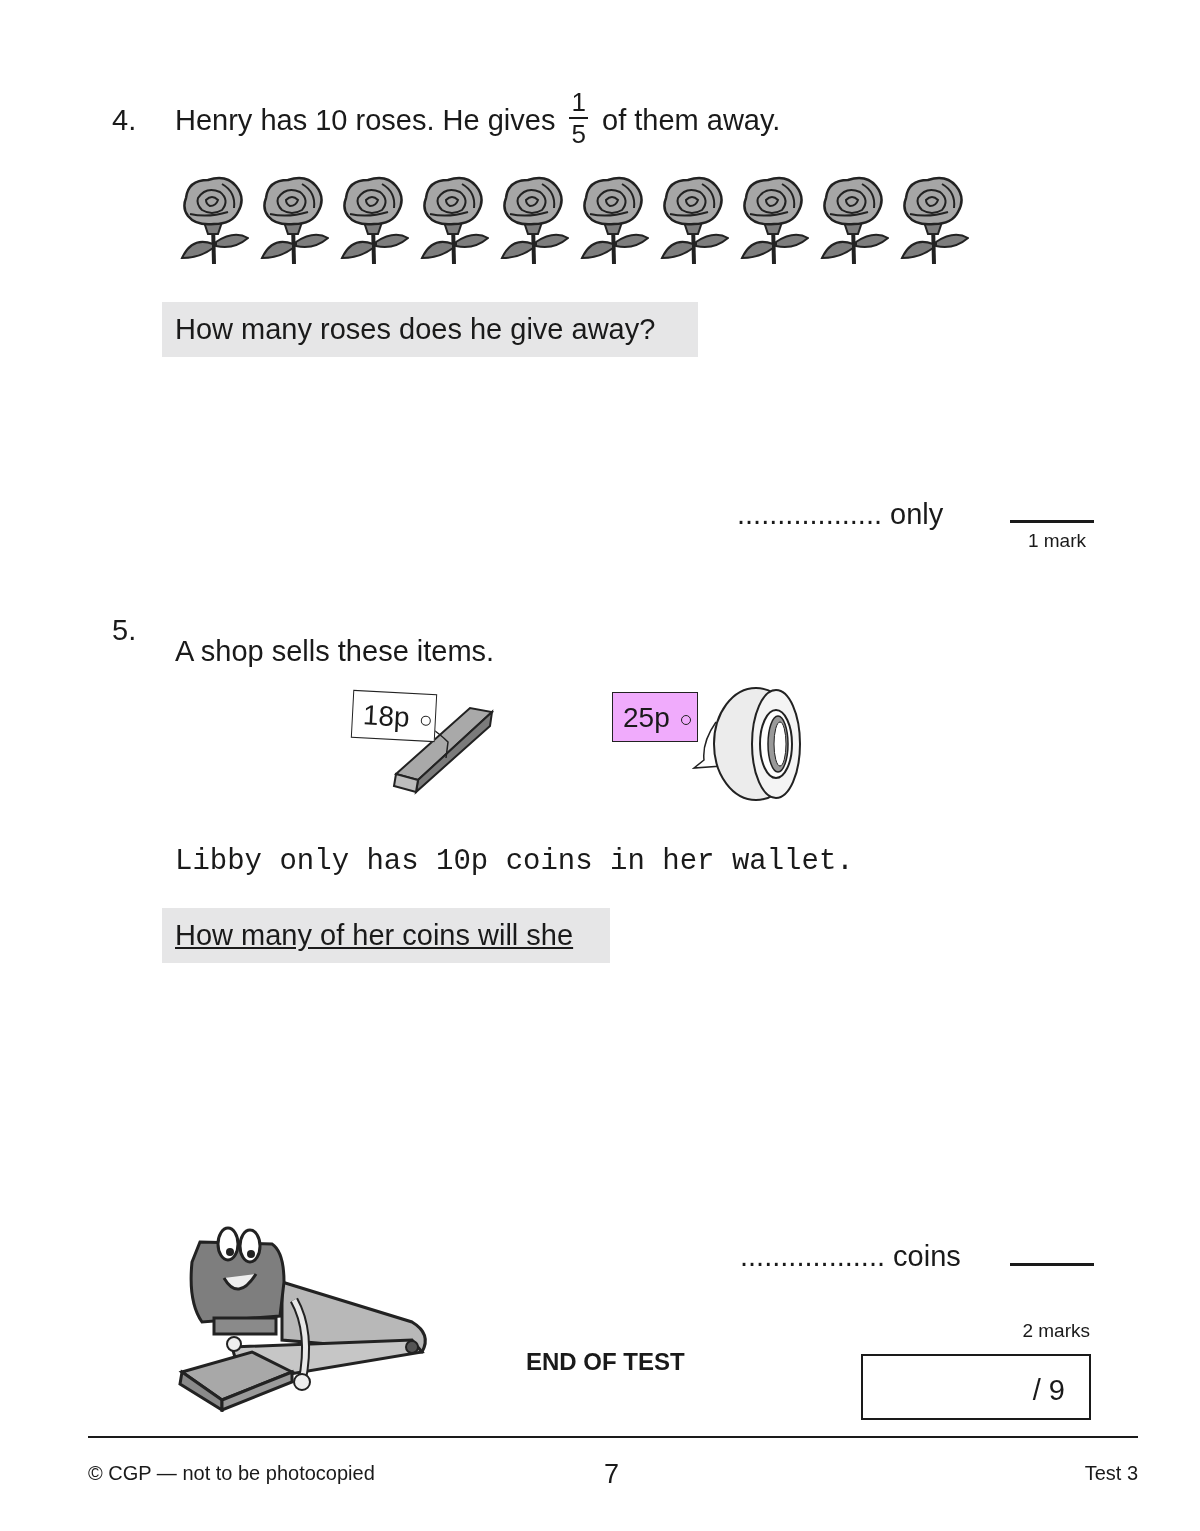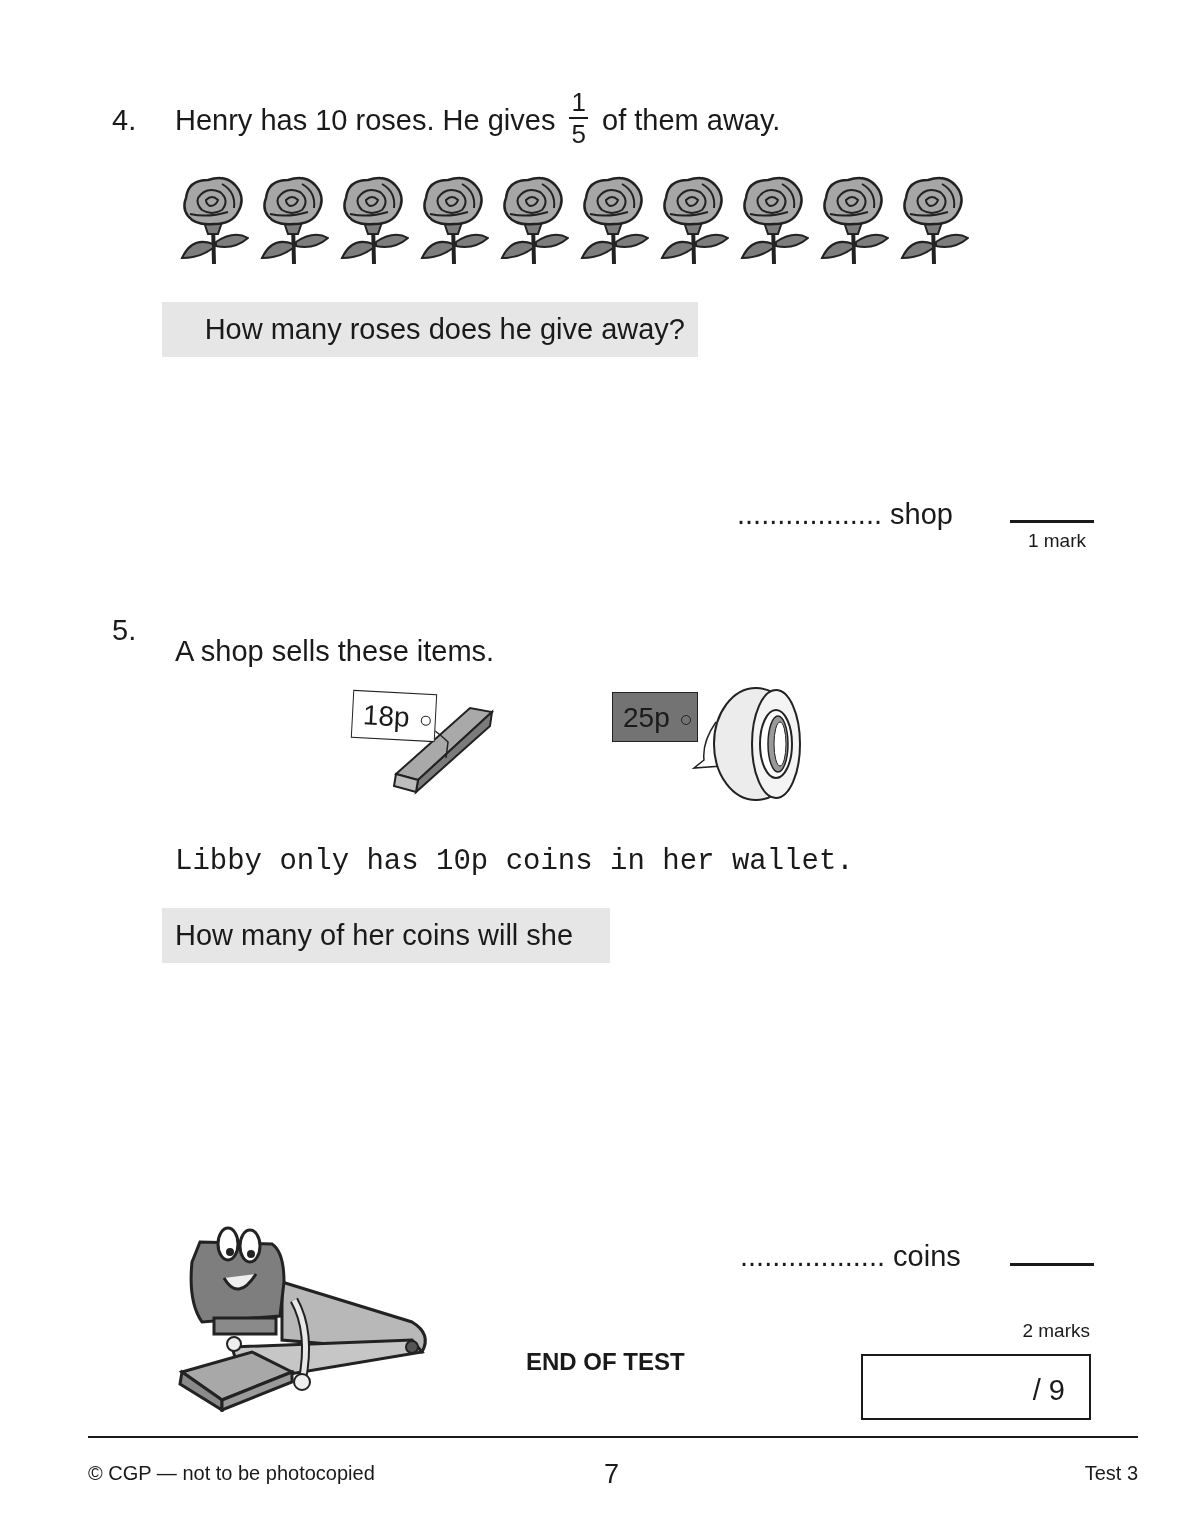--- a/index.html
+++ b/index.html
@@ -135,25 +135,25 @@
         <path d="M38,68 Q56,56 70,64 Q56,76 38,72 Z" fill="#7d7d7d" stroke="#222" stroke-width="2"></path>
         <path d="M26,48 L44,48 L40,60 L30,60 Z" fill="#7d7d7d" stroke="#222" stroke-width="2"></path>
         <path d="M8,24 Q10,6 30,6 Q48,0 58,12 Q68,24 60,38 Q54,50 36,50 Q18,52 10,42 Q4,34 8,24 Z" fill="#a6a6a6" stroke="#222" stroke-width="2.5"></path>
         <path d="M20,24 Q28,12 42,18 Q52,26 44,36 Q34,42 24,36 Q18,30 20,24 Z" fill="none" stroke="#222" stroke-width="2"></path>
         <path d="M28,26 Q34,20 40,26 Q38,32 32,32 Q28,30 28,26 Z" fill="none" stroke="#222" stroke-width="2"></path>
         <path d="M44,10 Q58,18 56,34" fill="none" stroke="#222" stroke-width="2"></path>
         <path d="M12,40 Q30,44 50,38" fill="none" stroke="#222" stroke-width="2"></path>
       </svg></span>
   </div>
 
-<div class="abs graybox" style="left:162px;top:302px;width:510px;text-align:right;">How many roses does he give away?</div>
+<div class="abs graybox" style="left:162px;top:302px;width:510px;">How many roses does he give away?</div>
 
 <div class="abs answer" style="left:737px;top:498px;">
   <span>..................</span>
-  <span>shop</span>
+  <span>only</span>
 </div>
 <div class="abs markline" style="left:1010px;top:520px;"></div>
 <div class="abs marklbl" style="left:980px;top:530px;width:106px;">1 mark</div>
 
 <div class="abs qnum" style="left:112px;top:614px;">5.</div>
 <div class="abs qtext" style="left:175px;top:594px;margin-top:41px;">A shop sells these items.</div>
 
 <div class="abs" style="left:340px;top:682px;width:170px;height:120px;">
   <svg width="170" height="120" viewBox="0 0 170 120">
     <polygon points="56,92 130,26 152,30 78,98" fill="#a9a9a9" stroke="#222" stroke-width="2"></polygon>
@@ -169,29 +169,29 @@
 
 <div class="abs" style="left:608px;top:682px;width:200px;height:122px;">
   <svg width="200" height="122" viewBox="0 0 200 122">
     <path d="M108,40 Q94,60 96,78 L86,86 L114,84 L124,60" fill="#fff" stroke="#222" stroke-width="1.5"></path>
     <ellipse cx="148" cy="62" rx="42" ry="56" fill="#ececec" stroke="#222" stroke-width="2"></ellipse>
     <ellipse cx="168" cy="62" rx="24" ry="54" fill="#f4f4f4" stroke="#222" stroke-width="2"></ellipse>
     <ellipse cx="168" cy="62" rx="16" ry="34" fill="#fff" stroke="#222" stroke-width="2"></ellipse>
     <ellipse cx="170" cy="62" rx="10" ry="28" fill="#999" stroke="#222" stroke-width="1.5"></ellipse>
     <ellipse cx="172" cy="62" rx="6" ry="22" fill="#fff" stroke="#222" stroke-width="1"></ellipse>
   </svg>
-  <div class="abs" style="left:4px;top:10px;width:86px;height:50px;border:1.5px solid #222;background:#737373;font-size:28px;line-height:50px;padding-left:10px;box-sizing:border-box;">
+  <div class="abs" style="left:4px;top:10px;width:86px;height:50px;border:1.5px solid #222;background:#f0abfc;font-size:28px;line-height:50px;padding-left:10px;box-sizing:border-box;">
     <span>25p</span>
     <span style="display:inline-block;width:8px;height:8px;border:1.5px solid #222;border-radius:50%;vertical-align:middle;margin-left:3px;"></span>
   </div>
 </div>
 
 <div class="abs qtext" style="left:175px;top:845px;font-family:Liberation Mono, monospace;">Libby only has 10p coins in her wallet.</div>
 
-<div class="abs graybox" style="left:162px;top:908px;width:422px;">
+<div class="abs graybox" style="left:162px;top:908px;width:422px;text-decoration:underline;">
   <div>How many of her coins will she</div>
 </div>
 
 <div class="abs" style="left:172px;top:1222px;width:270px;height:190px;">
   <svg width="270" height="190" viewBox="0 0 270 190">
     <path d="M110,60 L240,100 Q260,112 250,130 L110,118 Z" fill="#b8b8b8" stroke="#222" stroke-width="3"></path>
     <path d="M60,125 L240,118 L250,130 L70,160 Z" fill="#c6c6c6" stroke="#222" stroke-width="3"></path>
     <circle cx="240" cy="125" r="6" fill="#555" stroke="#222" stroke-width="2"></circle>
     <path d="M10,150 L80,130 L120,150 L50,178 Z" fill="#a8a8a8" stroke="#222" stroke-width="3"></path>
     <path d="M10,150 L50,178 L50,188 L8,162 Z" fill="#8a8a8a" stroke="#222" stroke-width="3"></path>

